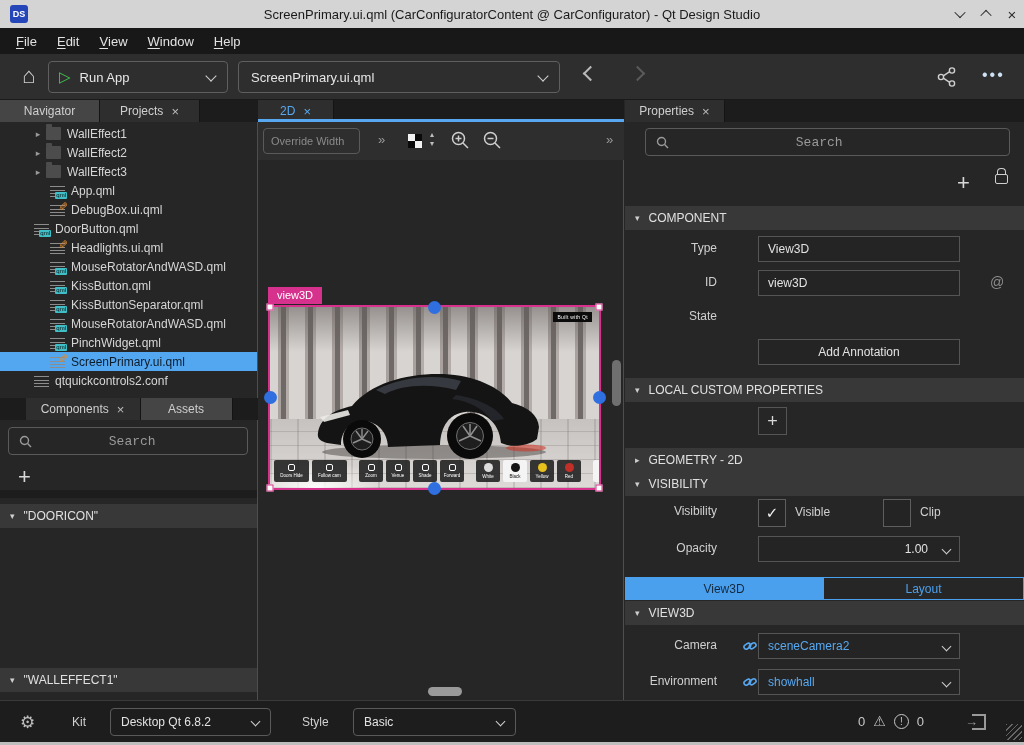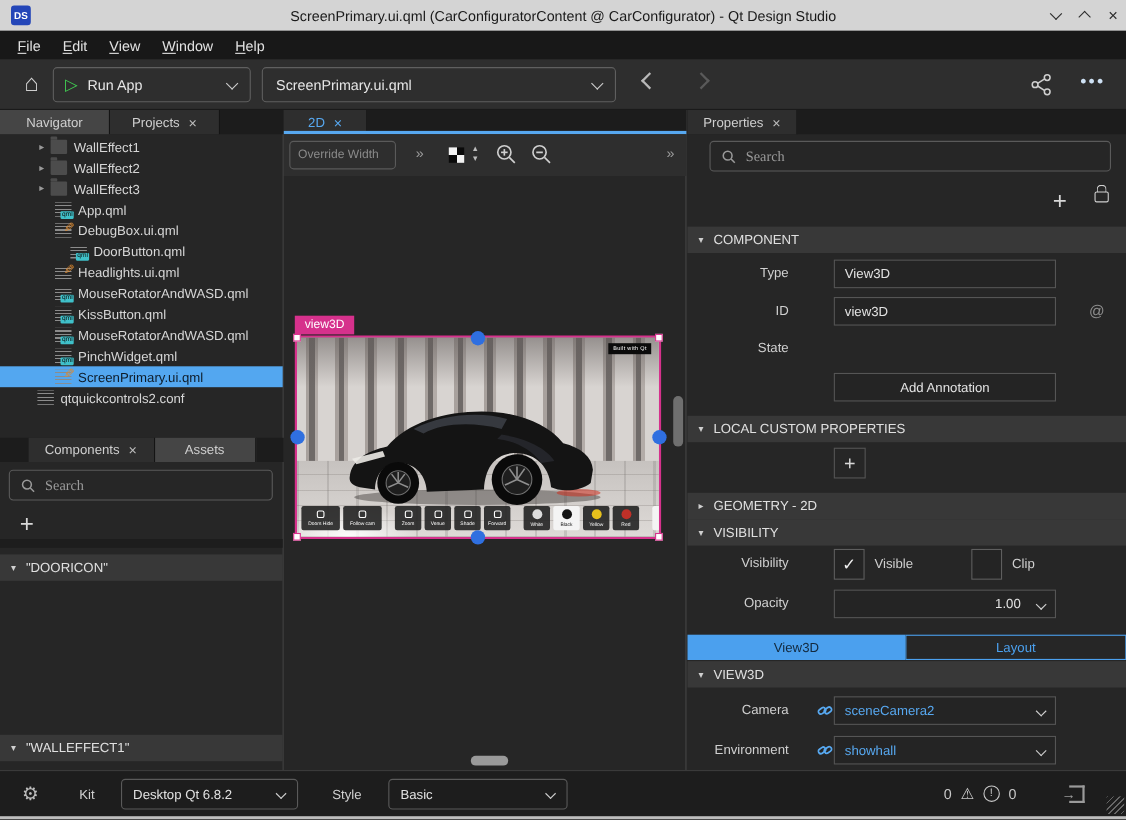--- a/index.html
+++ b/index.html
@@ -43,21 +43,21 @@
   .tabstrip { position:absolute; height:22px; background:#1c1c1c; display:flex; }
   .tab { height:22px; display:flex; align-items:center; justify-content:center; gap:8px;
     font-size:12px; color:#cfcfcf; border-right:1px solid #141414; }
   .tab .x { font-size:13px; color:#bdbdbd; }
   .section-hdr { position:absolute; left:0; right:0; height:24px; background:#383838; color:#e0e0e0;
     font-size:12px; display:flex; align-items:center; gap:9px; padding-left:10px; }
   .section-hdr .arr { color:#cfcfcf; font-size:9px; }
   .search-box { position:absolute; height:28px; border:1px solid #5a5a5a; border-radius:4px; background:transparent;
     display:flex; align-items:center; gap:9px; padding-left:10px; }
   .search-box input { background:transparent; border:none; outline:none; color:#7dd3fc; font-size:13px;
-    font-family:Liberation Serif, serif; width:80%; }
+    font-family:Liberation Mono, monospace; width:80%;text-align:center; }
   .search-box input::placeholder { color:#9a9a9a; }
   .plus-icon { color:#d8d8d8; font-size:22px; font-weight:300; line-height:1; }
 
   
   #left-panel { position:absolute; left:0; top:100px; width:258px; height:600px; background:#262626; border-right:1px solid #4e4e4e; }
   #nav-tabstrip { left:0; top:0; width:258px; }
   #tab-navigator { width:100px; background:#454545; }
   #tab-projects { width:100px; background:#2e2e2e; }
   #nav-tree { position:absolute; left:0; top:24px; width:257px; }
   .tree-row { height:19px; display:flex; align-items:center; font-size:12px; color:#d6d6d6; }
@@ -265,35 +265,39 @@
           <span>WallEffect3</span>
         </div>
         <div class="tree-row" style="padding-left: 50px;">
           <span class="ticon lines qml"></span>
           <span>App.qml</span>
         </div>
         <div class="tree-row" style="padding-left: 50px;">
           <span class="ticon pencil"></span>
           <span>DebugBox.ui.qml</span>
         </div>
-        <div class="tree-row" style="padding-left: 64px;">
+        <div class="tree-row" style="padding-left: 34px;">
           <span class="ticon lines qml"></span>
           <span>DoorButton.qml</span>
         </div>
         <div class="tree-row" style="padding-left: 50px;">
           <span class="ticon pencil"></span>
           <span>Headlights.ui.qml</span>
         </div>
         <div class="tree-row" style="padding-left: 50px;">
           <span class="ticon lines qml"></span>
           <span>MouseRotatorAndWASD.qml</span>
         </div>
         <div class="tree-row" style="padding-left: 50px;">
           <span class="ticon lines qml"></span>
           <span>KissButton.qml</span>
+        </div>
+        <div class="tree-row" style="padding-left: 50px;">
+          <span class="ticon lines qml"></span>
+          <span>KissButtonSeparator.qml</span>
         </div>
         <div class="tree-row" style="padding-left: 50px;">
           <span class="ticon lines qml"></span>
           <span>MouseRotatorAndWASD.qml</span>
         </div>
         <div class="tree-row" style="padding-left: 50px;">
           <span class="ticon lines qml"></span>
           <span>PinchWidget.qml</span>
         </div>
         <div class="tree-row sel" style="padding-left: 50px;">

